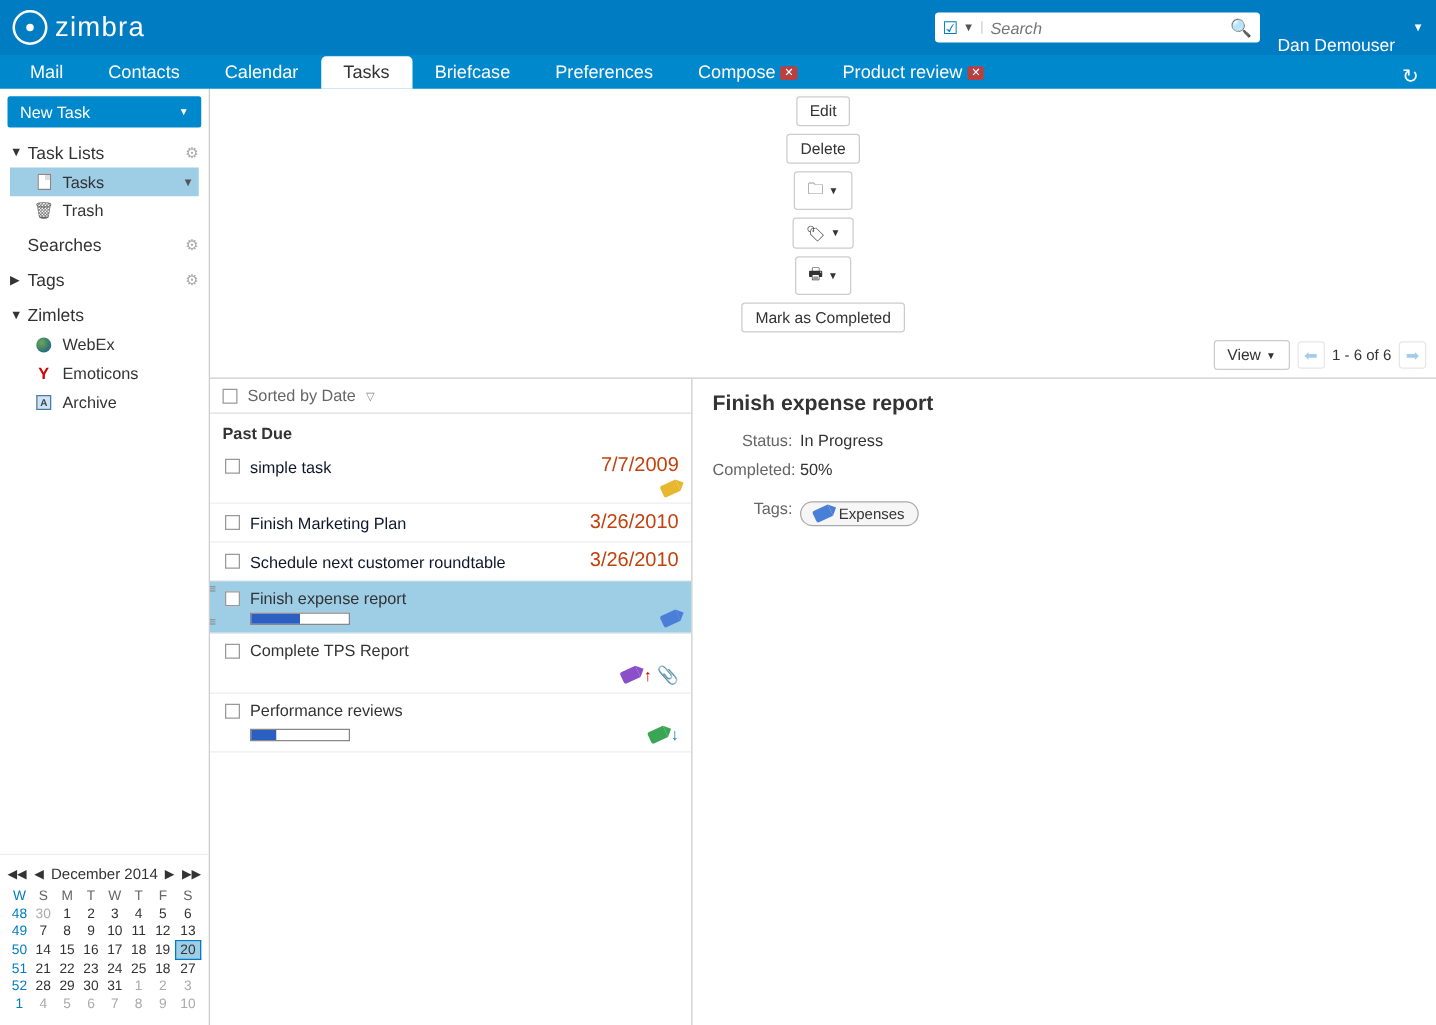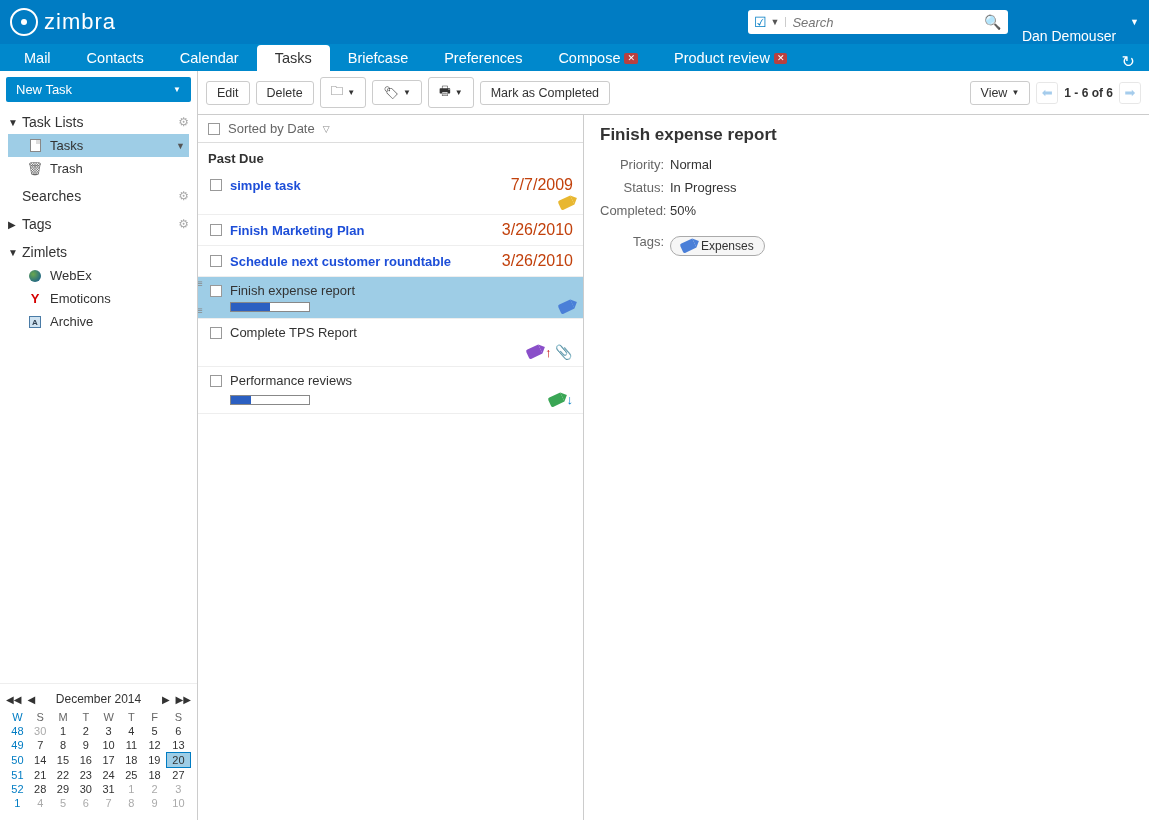--- a/index.html
+++ b/index.html
@@ -15,21 +15,21 @@
 .search-caret { font-size: 9px; color: #555; padding-right: 6px; border-right: 1px solid #ccc; }
 .search-input { border: none; outline: none; flex: 1; font-size: 13px; font-style: italic; padding: 0 6px; color: #888; background: transparent; }
 .search-icon { color: #555; font-size: 14px; }
 .user-name { color: #fff; font-size: 14px; border-bottom: 2px solid #61a830; padding-bottom: 1px; margin-top: 31px; }
 .tabs-bar { background: #0088cc; height: 27px; display: flex; align-items: flex-end; padding-left: 6px; position: relative; }
 .tab { color: #fff; padding: 5px 18px 5px; cursor: pointer; font-size: 14.5px; display: flex; align-items: center; gap: 4px; }
 .tab.active { background: #fff; color: #333; border-radius: 4px 4px 0 0; }
 .tab-close { background: #b84040; color: #fff; font-size: 9px; padding: 1px 3px; line-height: 1; border-radius: 2px; }
 .refresh-icon { color: #fff; margin-left: auto; padding: 0 14px; font-size: 16px; }
 .main { display: flex; height: calc(100% - 71px); }
-.sidebar { width: 198px; border-right: 1px solid #ccc; background: #fff; display: flex; flex-direction: column; }
+.sidebar { width: 168px; border-right: 1px solid #ccc; background: #fff; display: flex; flex-direction: column; }
 .new-task-btn { background: #0088cc; color: #fff; margin: 6px; padding: 5px 10px; display: flex; align-items: center; justify-content: space-between; border-radius: 2px; cursor: pointer; font-size: 13px; }
 .sb-section { padding: 2px 8px; }
 .sb-header { display: flex; align-items: center; padding: 4px 0; font-size: 14px; color: #333; cursor: pointer; position: relative; }
 .sb-header .gear { margin-left: auto; color: #aaa; font-size: 12px; }
 .sb-caret { font-size: 10px; margin-right: 4px; width: 10px; }
 .sb-item { display: flex; align-items: center; padding: 4px 4px 4px 20px; cursor: pointer; font-size: 13px; gap: 8px; }
 .sb-item.selected { background: #9ecde6; }
 .sb-item-icon { width: 14px; height: 14px; display: flex; align-items: center; justify-content: center; }
 .doc-icon { width: 11px; height: 13px; border: 1px solid #888; background: #fff; position: relative; }
 .doc-icon::after { content: ''; position: absolute; top: 0; right: 0; width: 4px; height: 4px; background: #ddd; }
@@ -41,42 +41,42 @@
 .cal-header { display: flex; align-items: center; justify-content: space-between; padding: 2px 0 4px; }
 .cal-nav { display: flex; gap: 6px; color: #333; font-size: 10px; }
 .cal-title { font-size: 12px; }
 .cal-table { width: 100%; border-collapse: collapse; text-align: center; }
 .cal-table th { font-weight: normal; color: #666; font-size: 11px; padding: 1px; }
 .cal-table td { padding: 1px 2px; font-size: 11px; color: #333; }
 .cal-table .wk { color: #007cc3; font-size: 11px; }
 .cal-table .om { color: #aaa; }
 .cal-table .today { background: #9ecde6; border: 1px solid #007cc3; }
 .content { flex: 1; display: flex; flex-direction: column; }
-.toolbar { display: flex; align-items: center; gap: 6px; padding: 6px 8px; border-bottom: 1px solid #ccc; }
+.toolbar { display: flex; align-items: center; gap: 6px; padding: 6px 8px; border-bottom: 1px solid #ccc; flex-direction: column; }
 .btn { background: #fff; border: 1px solid #ccc; border-radius: 3px; padding: 4px 10px; font-size: 12.5px; cursor: pointer; display: flex; align-items: center; gap: 4px; }
 .btn-caret { font-size: 8px; }
 .toolbar-right { margin-left: auto; display: flex; align-items: center; gap: 6px; }
 .pager-btn { border: 1px solid #ccc; border-radius: 3px; width: 22px; height: 22px; display: flex; align-items: center; justify-content: center; cursor: pointer; }
 .pager-btn.disabled { opacity: 0.45; }
 .content-body { flex: 1; display: flex; }
 .task-list { width: 386px; border-right: 1px solid #ccc; overflow: auto; }
 .list-header { display: flex; align-items: center; padding: 6px 10px; border-bottom: 1px solid #ddd; gap: 8px; color: #666; font-size: 13px; }
 .checkbox-icon { width: 12px; height: 12px; border: 1px solid #999; background: #fff; display: inline-block; flex-shrink: 0; }
 .sort-arrows { font-size: 9px; color: #888; }
 .add-row { text-align: center; padding: 10px; background: #eee; color: #666; font-size: 13px; border-bottom: 1px solid #ccc; cursor: pointer; }
 .group-header { font-weight: bold; padding: 8px 10px 4px; font-size: 13px; color: #333; }
 .task-item { border-bottom: 1px solid #eee; padding: 6px 10px 6px 12px; display: flex; flex-direction: column; gap: 4px; position: relative; cursor: pointer; }
 .task-item.selected { background: #9ecde6; }
 .task-item.selected::before,
 .task-item.selected::after { content: '≡'; position: absolute; left: -1px; font-size: 10px; color: #888; line-height: 1; }
 .task-item.selected::before { top: 2px; }
 .task-item.selected::after { bottom: 2px; }
 .task-top { display: flex; align-items: center; gap: 8px; }
 .task-title { font-size: 13px; color: #333; }
-.task-title.overdue { color: #1d4ed8; font-weight: bold; }
+.task-title.overdue { color: #0f172a; }
 .task-date { margin-left: auto; color: #c2410c; font-size: 16px; }
 .task-bottom { display: flex; align-items: center; padding-left: 20px; gap: 6px; }
 .progress-bar { width: 80px; height: 10px; border: 1px solid #888; background: #fff; position: relative; }
 .progress-fill { height: 100%; background: #2b5fc1; }
 .task-icons { margin-left: auto; display: flex; align-items: center; gap: 4px; }
 .tag-shape { width: 14px; height: 10px; transform: rotate(-25deg); border-radius: 2px 0 0 2px; position: relative; }
 .tag-shape::after { content: ''; position: absolute; right: -5px; top: 0; width: 0; height: 0; border-left: 5px solid currentColor; border-top: 5px solid transparent; border-bottom: 5px solid transparent; }
 .tag-yellow { background: #e8b730; color: #e8b730; }
 .tag-blue { background: #4a7fd8; color: #4a7fd8; }
 .tag-purple { background: #8a4fc9; color: #8a4fc9; }
@@ -322,21 +322,21 @@
           <span>Mark as Completed</span>
         </div>
       <div class="toolbar-right">
         <div class="btn">
             <span>View</span>
             <span class="btn-caret">▼</span>
           </div>
         <div class="pager-btn disabled">
             <span style="color:#3a8fd6;">⬅</span>
           </div>
-        <span style="font-size:12px;font-weight:bold;">1 - 6 of 6</span>
+        <span style="font-size:12px;">1 - 6 of 6</span>
         <div class="pager-btn disabled">
             <span style="color:#3a8fd6;">➡</span>
           </div>
       </div>
     </div>
 
     <div class="content-body">
       <div class="task-list">
         <div class="list-header">
           <span class="checkbox-icon"></span>
@@ -412,24 +412,20 @@
                   <span class="arrow-down">↓</span>
                 </div>
               </div>
             </div>
           </div>
       </div>
 
       <div class="detail-pane">
         <div class="detail-title">Finish expense report</div>
         <div class="detail-row">
-          <span class="detail-label">Priority:</span>
-          <span class="detail-value">Normal</span>
-        </div>
-        <div class="detail-row">
           <span class="detail-label">Status:</span>
           <span class="detail-value">In Progress</span>
         </div>
         <div class="detail-row">
           <span class="detail-label">Completed:</span>
           <span class="detail-value">50%</span>
         </div>
         <div class="detail-row">
           <span class="detail-label">Tags:</span>
           <span class="tag-chip">

